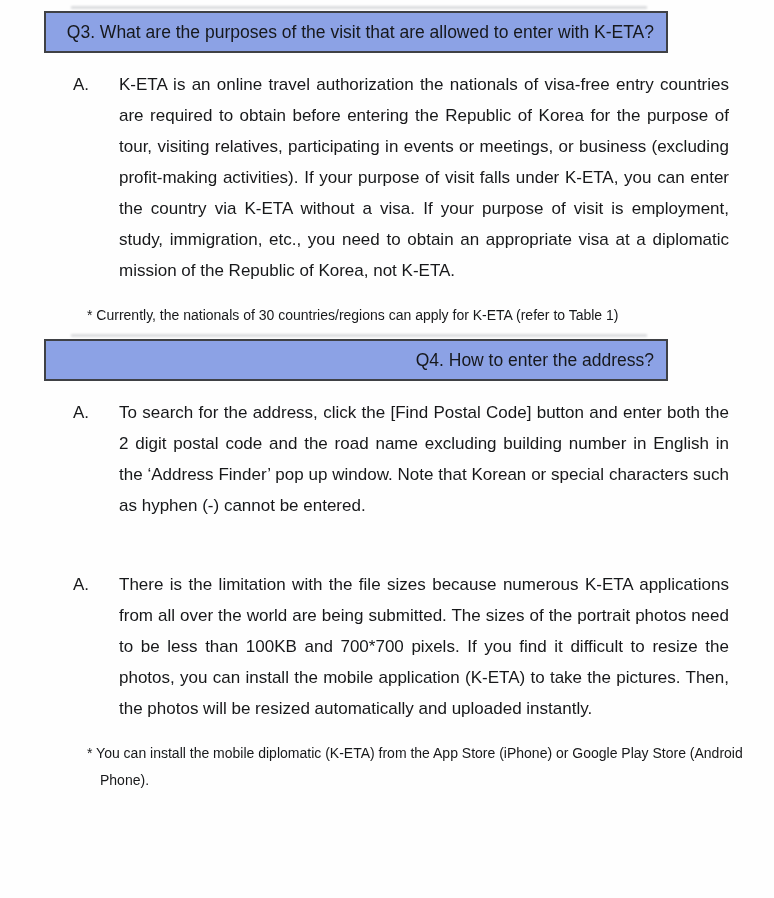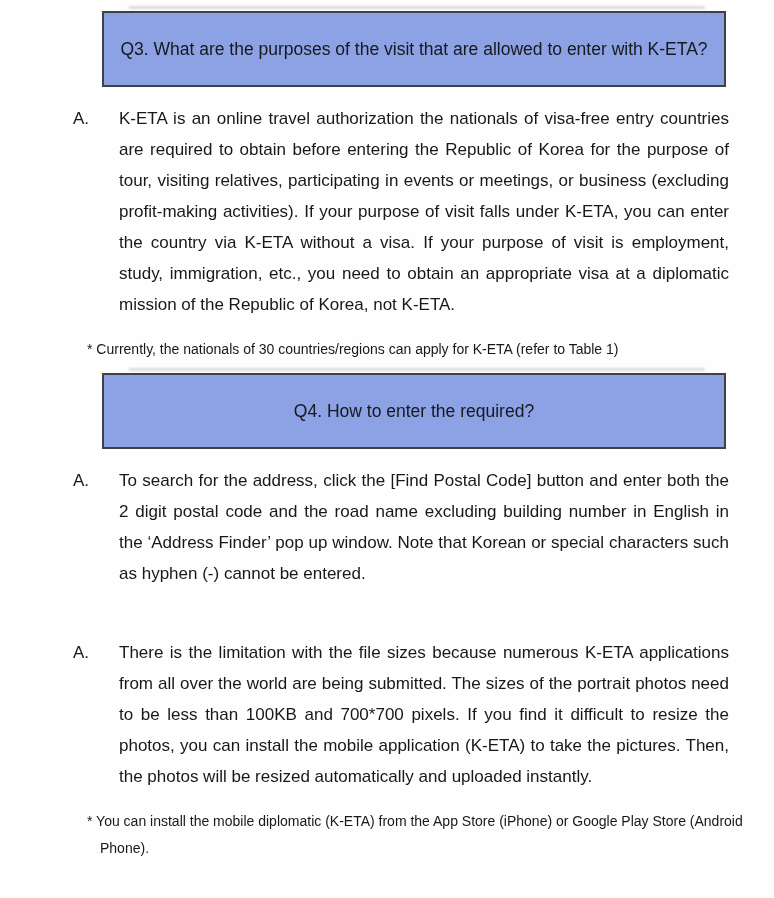--- a/index.html
+++ b/index.html
@@ -14,29 +14,29 @@
     box-sizing: border-box;
     padding-top: 11px;
     background: var(--page-bg, #fefefe);
     font-family: "Liberation Sans", sans-serif;
     color: var(--text-color, #17181a);
     overflow: hidden;
   }
   .qbox {
     position: relative;
     box-sizing: border-box;
-    margin-left: 102px;
+    margin-left: 44px;
     width: 624px;
     background: var(--box-fill, #8ca2e5);
     border: 2px solid var(--box-border, #3f4145);
-    padding: 20px 12px;
+    padding: 3px 12px;
     font-size: 17.5px;
     line-height: 32px;
     color: var(--box-text, #16181c);
-    text-align: center;
+    text-align: right;
   }
   
   .qbox::before {
     content: "";
     position: absolute;
     top: -7px;
     left: 4%;
     right: 3%;
     height: 3px;
     background: rgba(96, 100, 110, 0.22);
@@ -83,21 +83,21 @@
       <span class="answer-label">A.</span>
       <p class="answer-text">K-ETA is an online travel authorization the nationals of visa-free entry countries are required to obtain before entering the Republic of Korea for the purpose of tour, visiting relatives, participating in events or meetings, or business (excluding profit-making activities). If your purpose of visit falls under K-ETA, you can enter the country via K-ETA without a visa. If your purpose of visit is employment, study, immigration, etc., you need to obtain an appropriate visa at a diplomatic mission of the Republic of Korea, not K-ETA.</p>
     </div>
     <p class="note">* Currently, the nationals of 30 countries/regions can apply for K-ETA (refer to Table 1)</p>
   </section>
 
   <div class="spacer-sm"></div>
 
   <section>
     <div class="qbox">
-      <span>Q4. How to enter the required?</span>
+      <span>Q4. How to enter the address?</span>
     </div>
     <div class="answer">
       <span class="answer-label">A.</span>
       <p class="answer-text">To search for the address, click the [Find Postal Code] button and enter both the 2 digit postal code and the road name excluding building number in English in the ‘Address Finder’ pop up window. Note that Korean or special characters such as hyphen (-) cannot be entered.</p>
     </div>
   </section>
 
   <div class="spacer-md"></div>
 
   <section>

